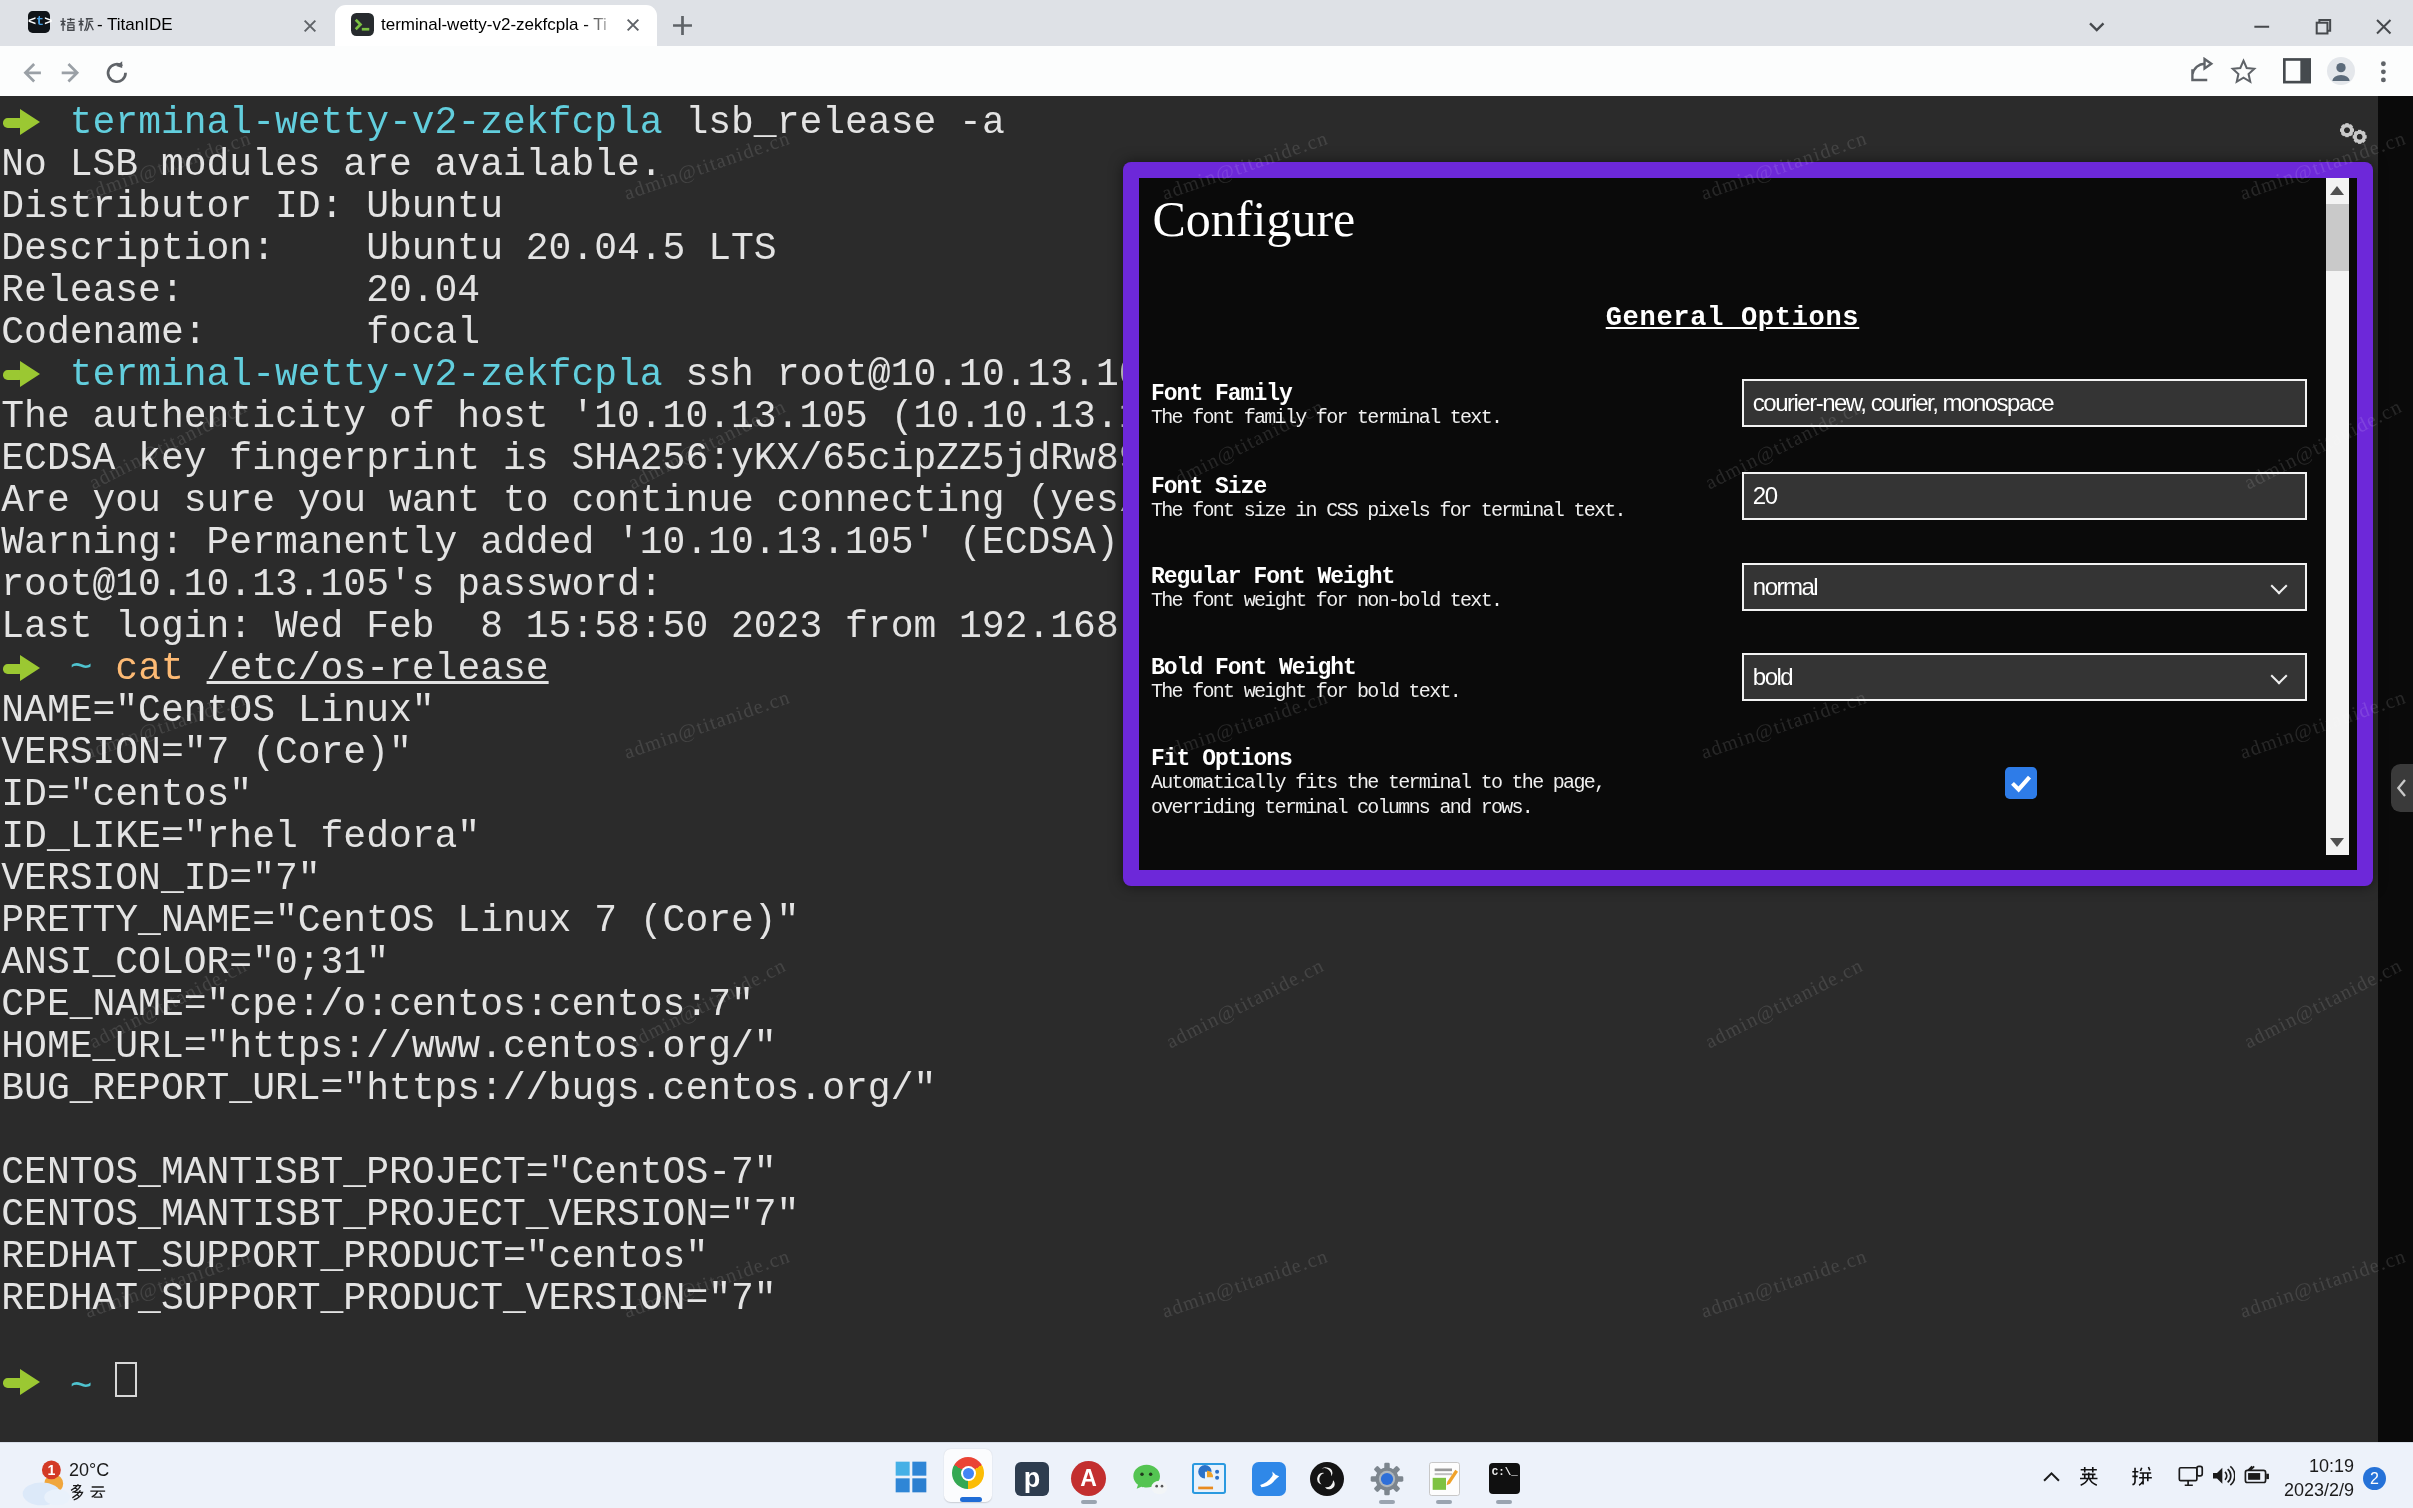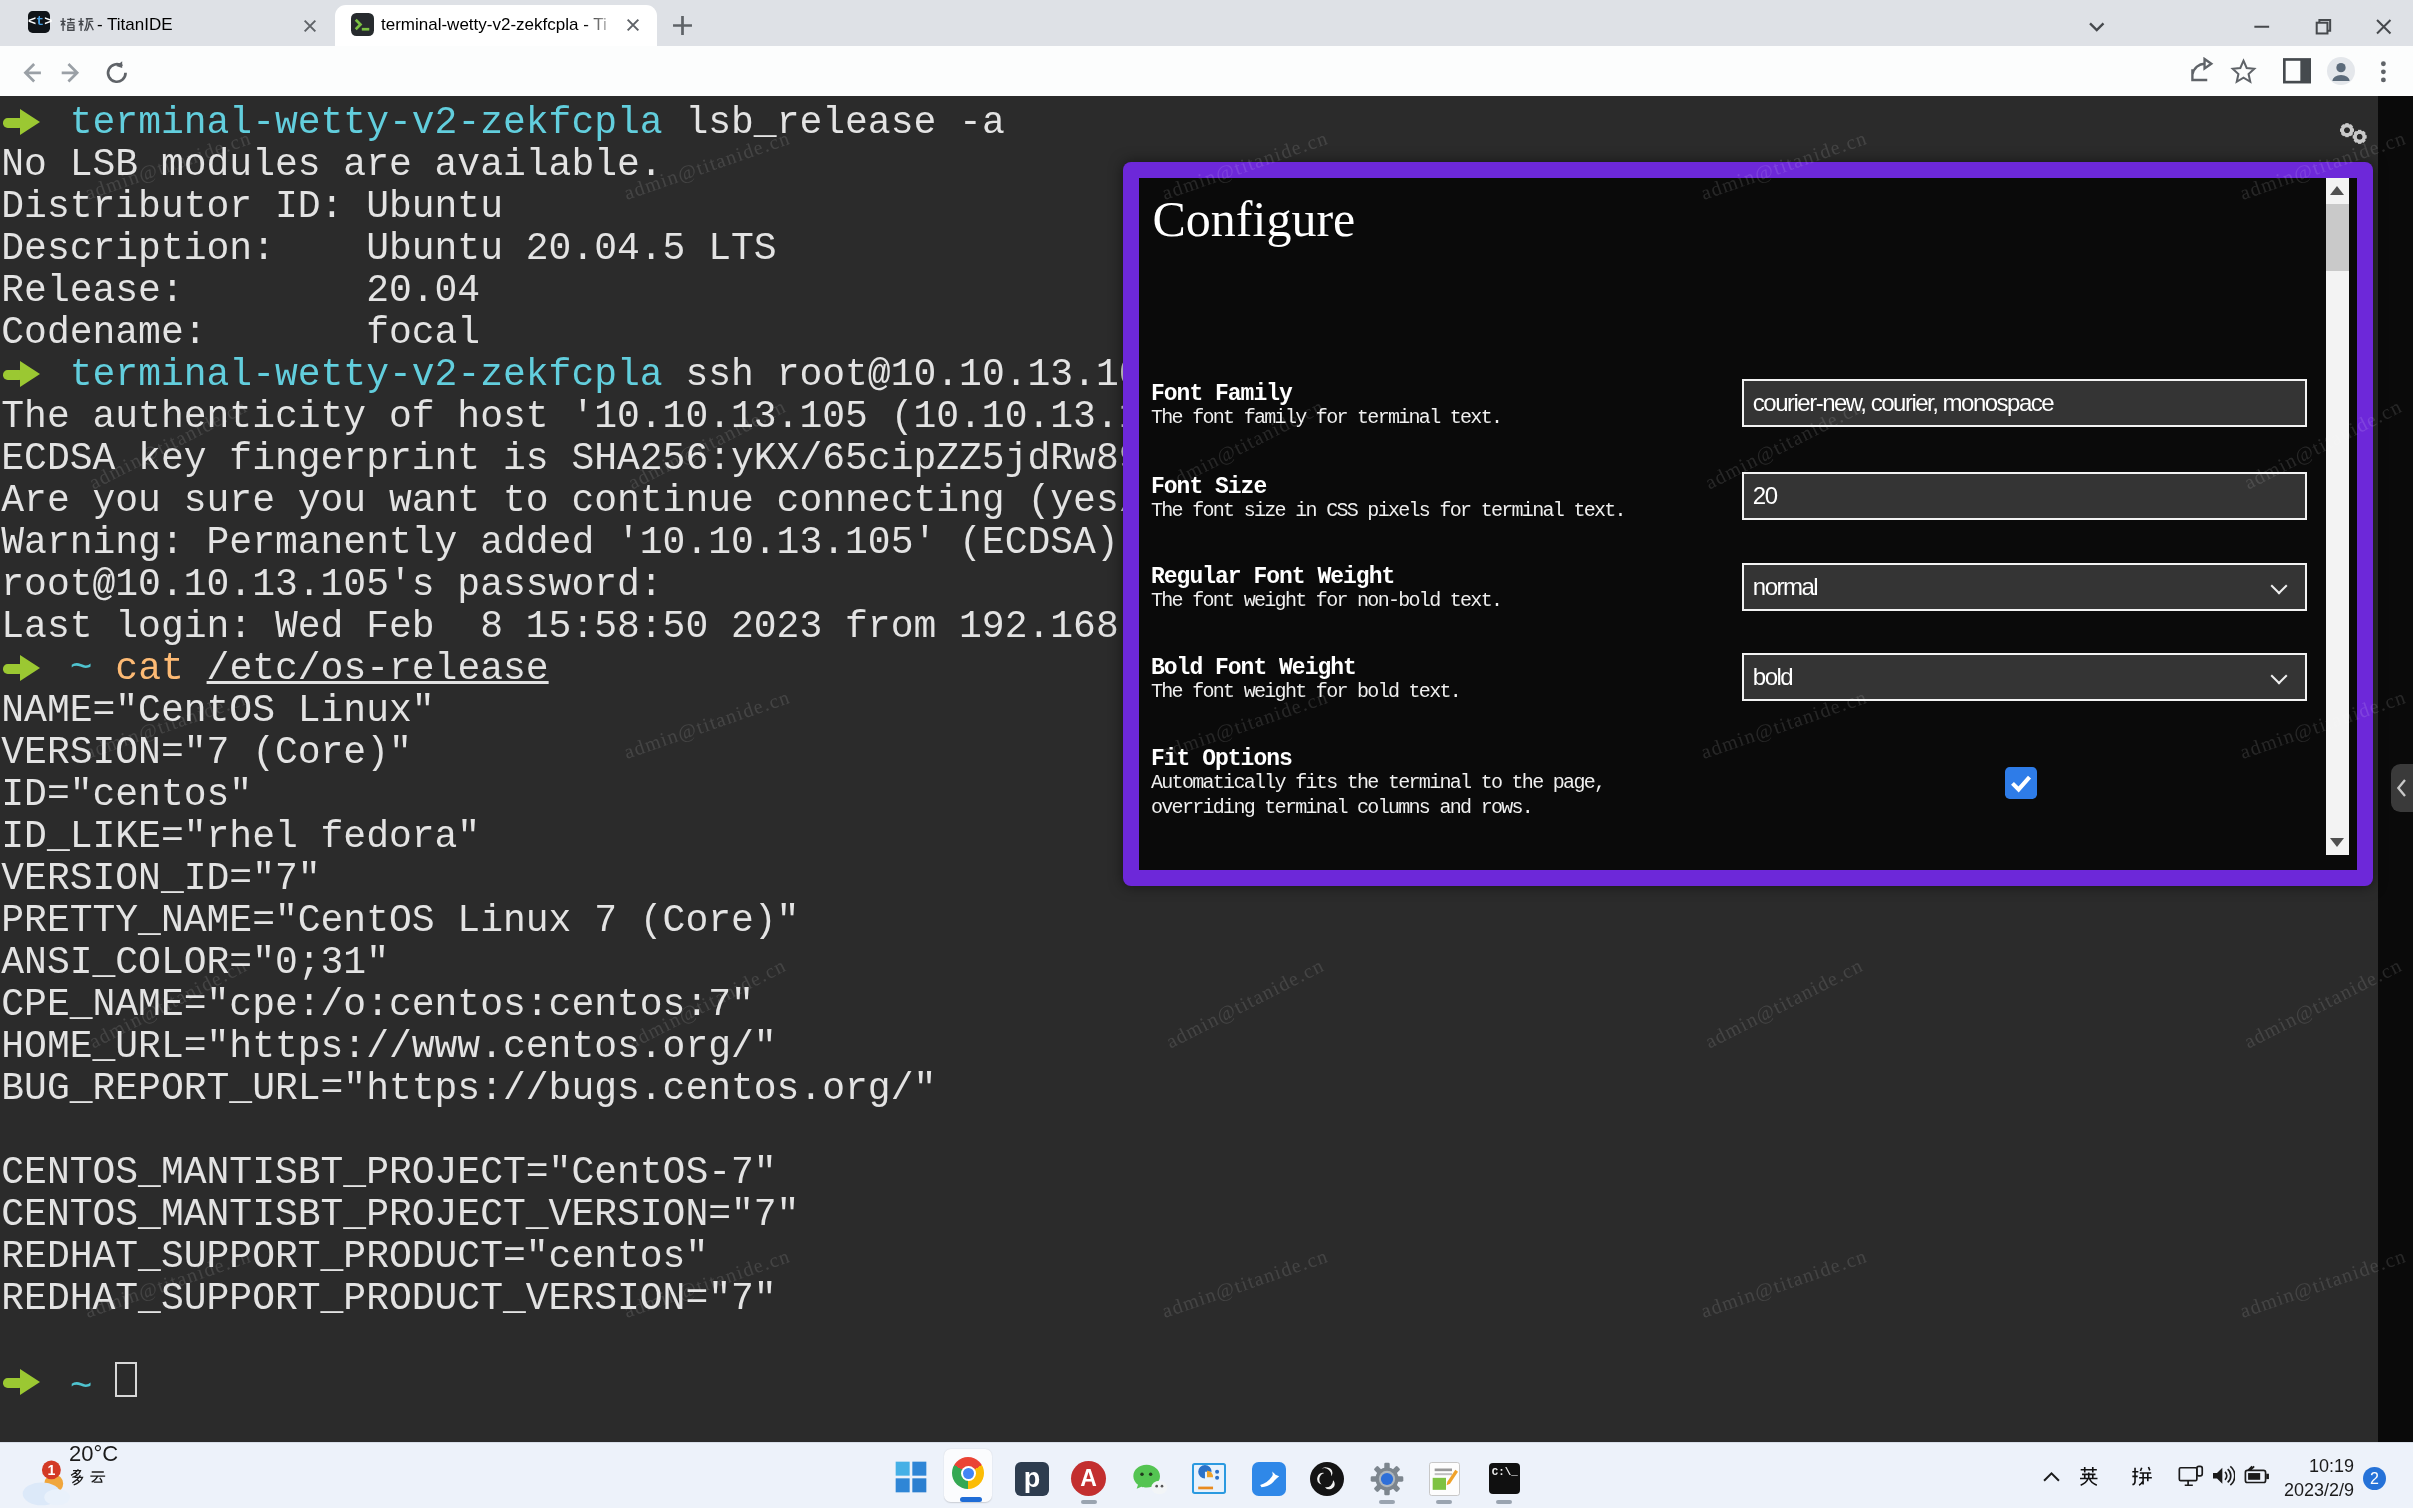--- a/index.html
+++ b/index.html
@@ -158,20 +158,21 @@
       <rect x="28.5" y="11.5" width="5" height="6" fill="#c9c9c9" transform="rotate(270 31 22)"></rect>
       <rect x="28.5" y="11.5" width="5" height="6" fill="#c9c9c9" transform="rotate(315 31 22)"></rect>
       <circle cx="31" cy="22" r="7" fill="none" stroke="#c9c9c9" stroke-width="5"></circle>
       <circle cx="31" cy="22" r="3" fill="#0000" stroke="#2b2b2b" stroke-width="0"></circle>
     </svg>
 
   <div id="dlgouter">
       <div id="dlginner"></div>
     <div id="dlg" style="position:absolute;left:16px;top:16px;width:1218px;height:692px">
       <h1>Configure</h1>
+      <div class="go">General Options</div>
       <div id="rows">
           <div class="lbl" style="top:204px">Font Family</div>
           <div class="dsc" style="top:228px">The font family for terminal text.</div>
           <div class="ibox" style="top:201px">courier-new, courier, monospace</div>
           <div class="lbl" style="top:297px">Font Size</div>
           <div class="dsc" style="top:321px">The font size in CSS pixels for terminal text.</div>
           <div class="ibox" style="top:294px">20</div>
           <div class="lbl" style="top:387px">Regular Font Weight</div>
           <div class="dsc" style="top:411px">The font weight for non-bold text.</div>
           <div class="ibox sel" style="top:385px">normal<span class="chev"></span></div>
@@ -225,21 +226,21 @@
 
   <div class="abs" style="left:20px;top:8.8px;width:54px;height:54px">
     <svg width="54" height="54" viewBox="0 0 80 80">
       <circle cx="50" cy="47" r="14" fill="#f0a63c"></circle>
       <ellipse cx="32" cy="62" rx="28" ry="17" fill="#dce9f9"></ellipse>
       <ellipse cx="55" cy="67" rx="19" ry="12" fill="#e9f1fb"></ellipse>
       <circle cx="46.5" cy="26.5" r="14" fill="#d33a26"></circle>
       <text x="46.5" y="34" font-size="21" font-weight="bold" fill="#fff" text-anchor="middle" font-family="Liberation Sans">1</text>
     </svg>
   </div>
-  <div class="abs" style="left:69px;top:0;font-size:22px;line-height:22px;color:#1b1b1b">20°C<br><svg width="17.5" height="17.5" viewBox="0 0 26 26" style="vertical-align:-2.7px" stroke="#1b1b1b" stroke-width="2" fill="none">
+  <div class="abs" style="left:69px;top:16px;font-size:18px;line-height:22px;color:#1b1b1b">20°C<br><svg width="17.5" height="17.5" viewBox="0 0 26 26" style="vertical-align:-2.7px" stroke="#1b1b1b" stroke-width="2" fill="none">
         <path d="M14 2 C11 6 7 9 3 11 M6 4 H17 C15 9 11 12 5 14 M9 7 L13 10 M17 11 C14 16 9 20 5 22 M8 14 H20 C18 19 13 23 7 25 M12 17 L16 21"></path>
       </svg><svg width="17.5" height="17.5" viewBox="0 0 26 26" style="vertical-align:-2.7px;margin-left:2px" stroke="#1b1b1b" stroke-width="2" fill="none">
         <path d="M4 6 H22 M2 12 H24 M13 12 C11 16 8 19 4 21 M7 21 H19 C19 19 18 17 16 15"></path>
       </svg></div>
 
   <div class="abs" style="left:895px;top:18px">
     <svg width="32" height="32" viewBox="0 0 48 48">
         <rect x="1" y="1" width="21" height="21" fill="#45b0e6"></rect>
         <rect x="26" y="1" width="21" height="21" fill="#2f86d6"></rect>
         <rect x="1" y="26" width="21" height="21" fill="#2f86d6"></rect>

